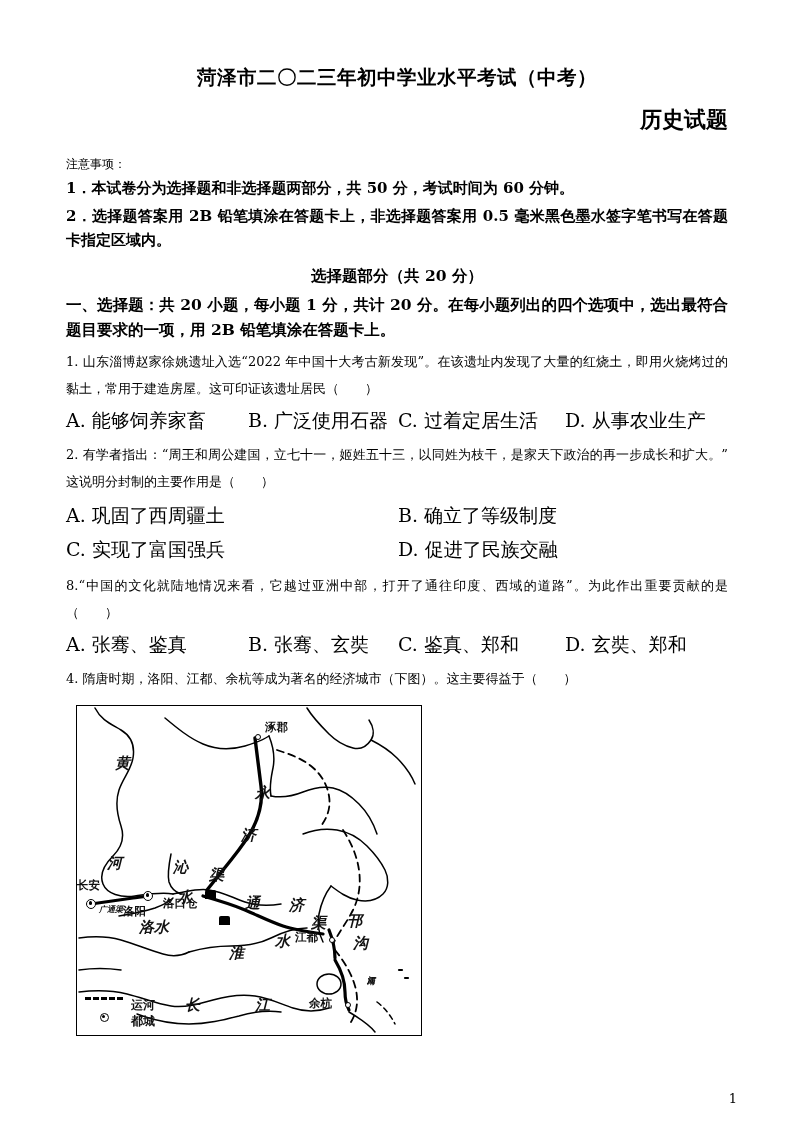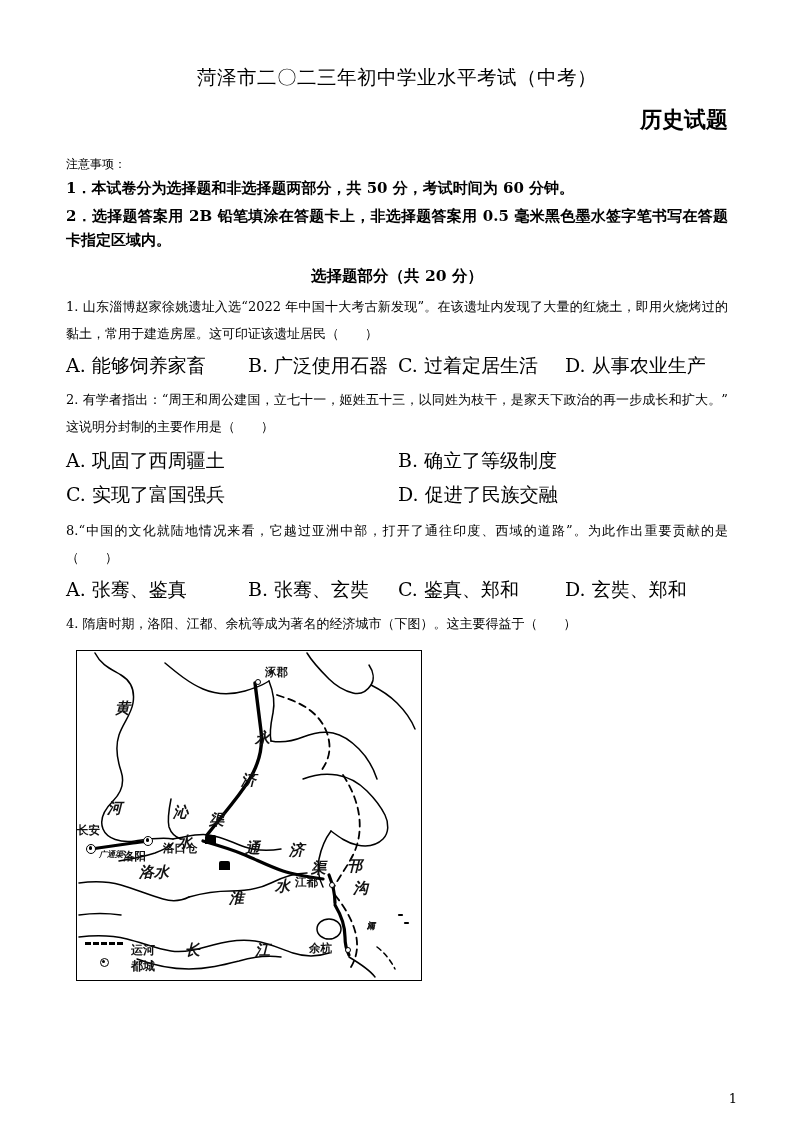--- a/index.html
+++ b/index.html
@@ -25,21 +25,21 @@
     position: absolute;
     left: 66px;
     top: 0;
     width: 662px;
   }
 
   
   .doc-title {
     text-align: center;
     font-size: 19.5px;
-    font-weight: normal;
+    font-weight: bold;
     letter-spacing: 0.5px;
     margin-top: 66px;
     line-height: 1.2;
     font-family: "DejaVu Sans", "Liberation Sans", sans-serif;
   }
   .doc-subtitle {
     text-align: right;
     font-size: 22px;
     font-weight: bold;
     margin-top: 18px;
@@ -215,20 +215,21 @@
   <div class="content">
 
     <div class="doc-title">菏泽市二〇二三年初中学业水平考试（中考）</div>
     <div class="doc-subtitle">历史试题</div>
 
     <div class="notice-head">注意事项：</div>
     <div class="notice-item">1．本试卷分为选择题和非选择题两部分，共 50 分，考试时间为 60 分钟。</div>
     <div class="notice-item">2．选择题答案用 2B 铅笔填涂在答题卡上，非选择题答案用 0.5 毫米黑色墨水签字笔书写在答题卡指定区域内。</div>
 
     <div class="section-head">选择题部分（共 20 分）</div>
+    <div class="part-instr">一、选择题：共 20 小题，每小题 1 分，共计 20 分。在每小题列出的四个选项中，选出最符合题目要求的一项，用 2B 铅笔填涂在答题卡上。</div>
 
     <div class="q-stem">1. 山东淄博赵家徐姚遗址入选“2022 年中国十大考古新发现”。在该遗址内发现了大量的红烧土，即用火烧烤过的黏土，常用于建造房屋。这可印证该遗址居民（　　）</div>
     <div class="q-options">
       <div class="opt-row">
         <span class="opt c1">A. 能够饲养家畜</span>
         <span class="opt c2">B. 广泛使用石器</span>
         <span class="opt c3">C. 过着定居生活</span>
         <span class="opt c4">D. 从事农业生产</span>
       </div>
     </div>

